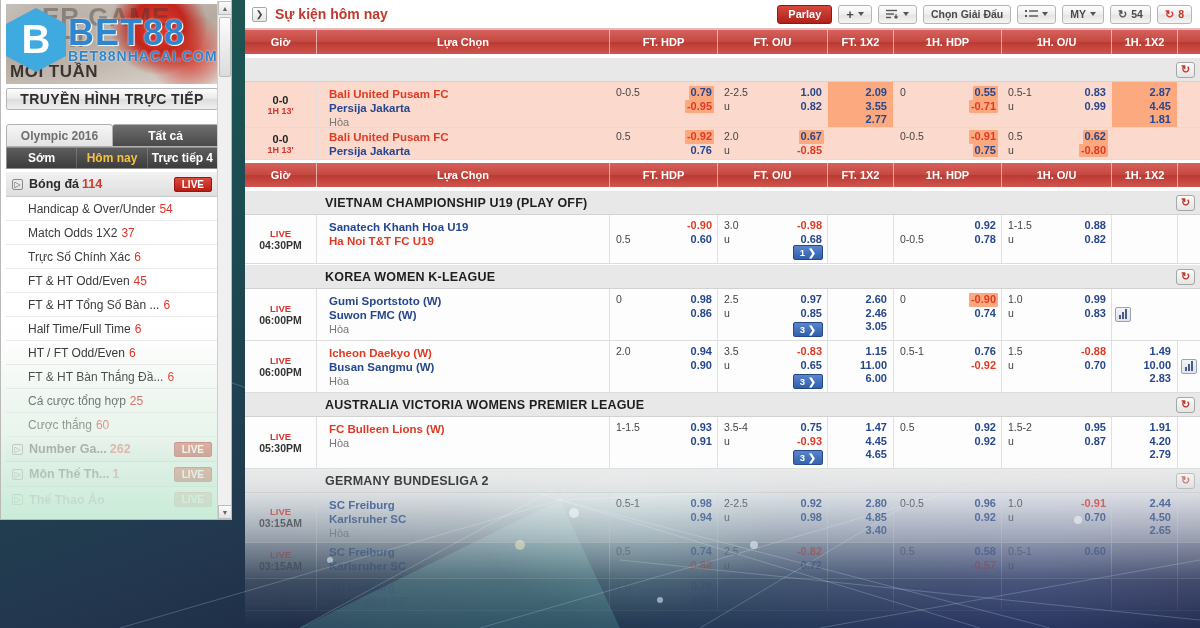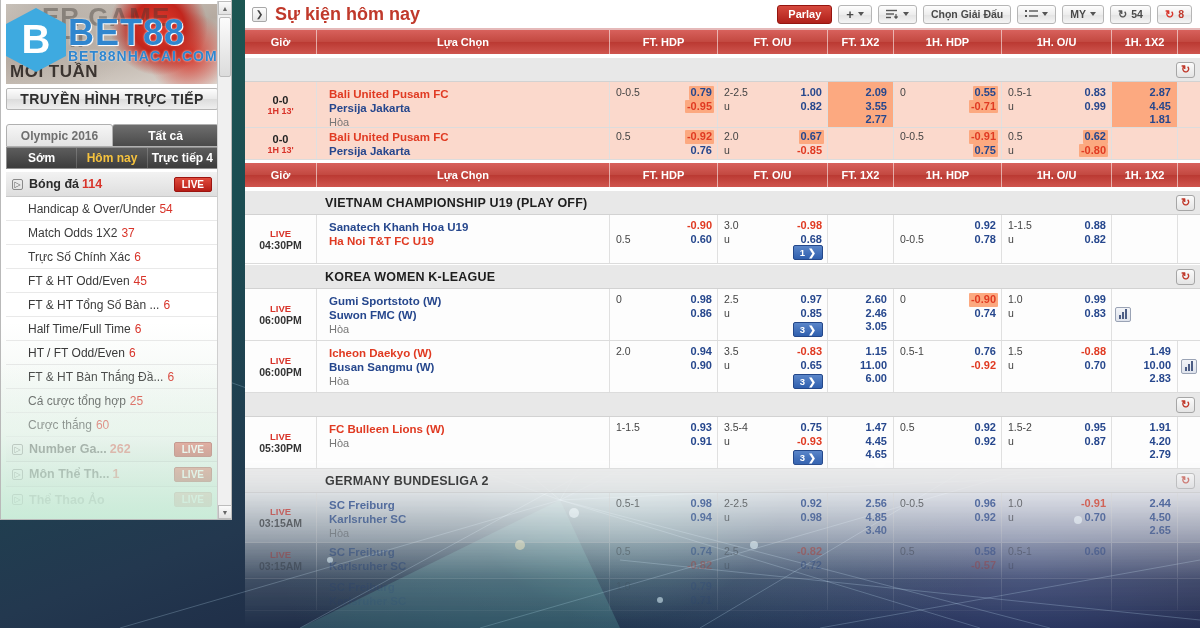--- a/index.html
+++ b/index.html
@@ -163,21 +163,21 @@
             mask-image: linear-gradient(180deg, #000 0%, #000 73%, rgba(0,0,0,0.6) 82%, rgba(0,0,0,0.18) 92%, rgba(0,0,0,0) 100%);
   }
 
   
   #toolbar { position:absolute; left:0; top:0; width:955px; height:30px;
              background:#ffffff; border-bottom:2px solid #e5b9b9; display:flex; align-items:center; }
   #tb-left { display:flex; align-items:center; margin-left:7px; }
   #tb-left .arrow { width:15px; height:15px; border:1px solid #a8a8a8; border-radius:2px;
                     background:linear-gradient(180deg,#fdfdfd,#e6e6e6);
                     font-size:9px; color:#444; display:flex; align-items:center; justify-content:center; }
-  #tb-left .title { margin-left:8px; font-size:18px; font-weight:bold; color:#c0392b; }
+  #tb-left .title { margin-left:8px; font-size:14px; font-weight:bold; color:#c0392b; }
   #tb-right { margin-left:auto; display:flex; align-items:center; margin-right:8px; gap:6px; }
   .tb-btn {
     height:19px; border:1px solid #b6b6b6; border-radius:3px;
     background:linear-gradient(180deg,#fefefe,#ededed 50%,#e3e3e3 51%,#f4f4f4);
     display:flex; align-items:center; justify-content:center; gap:4px;
     padding:0 7px; font-size:10.5px; font-weight:bold; color:#4a4a4a; cursor:pointer; white-space:nowrap;
   }
   .tb-btn.parlay {
     background:linear-gradient(180deg,#d64a3e,#b0201a);
     border-color:#95150f; color:#fff; padding:0 10px; font-size:11px;
@@ -813,20 +813,21 @@
       <div class="cell c-icon icon-cell">
         <div class="stat-ico">
             <i style="height:4px"></i>
             <i style="height:7px"></i>
             <i style="height:10px"></i>
           </div>
       </div>
     </div>
 
     <div class="league-row" style="top:393px">
+      <div class="lname">AUSTRALIA VICTORIA WOMENS PREMIER LEAGUE</div>
       <div class="rfs">↻</div>
     </div>
 
     <div class="match whitebg" style="top:417px; height:52px; background:rgba(253,253,253,0.92);">
       <div class="cell c-time time-cell">
         <div class="lv">LIVE</div>
         <div class="tm">05:30PM</div>
       </div>
       <div class="cell c-sel sel-cell">
         <div class="tm1 red">FC Bulleen Lions (W)</div>
@@ -918,21 +919,21 @@
         <div class="odd-line">
             <span class="hcp">2-2.5</span>
             <span class="val">0.92</span>
           </div>
         <div class="odd-line">
             <span class="hcp">u</span>
             <span class="val">0.98</span>
           </div>
       </div>
       <div class="cell c-ft1x2 x2-cell">
-        <div class="v">2.56</div>
+        <div class="v">2.80</div>
         <div class="v">4.85</div>
         <div class="v">3.40</div>
       </div>
       <div class="cell c-1hhdp odd-cell">
         <div class="odd-line">
             <span class="hcp">0-0.5</span>
             <span class="val">0.96</span>
           </div>
         <div class="odd-line">
             <span class="hcp"></span>

